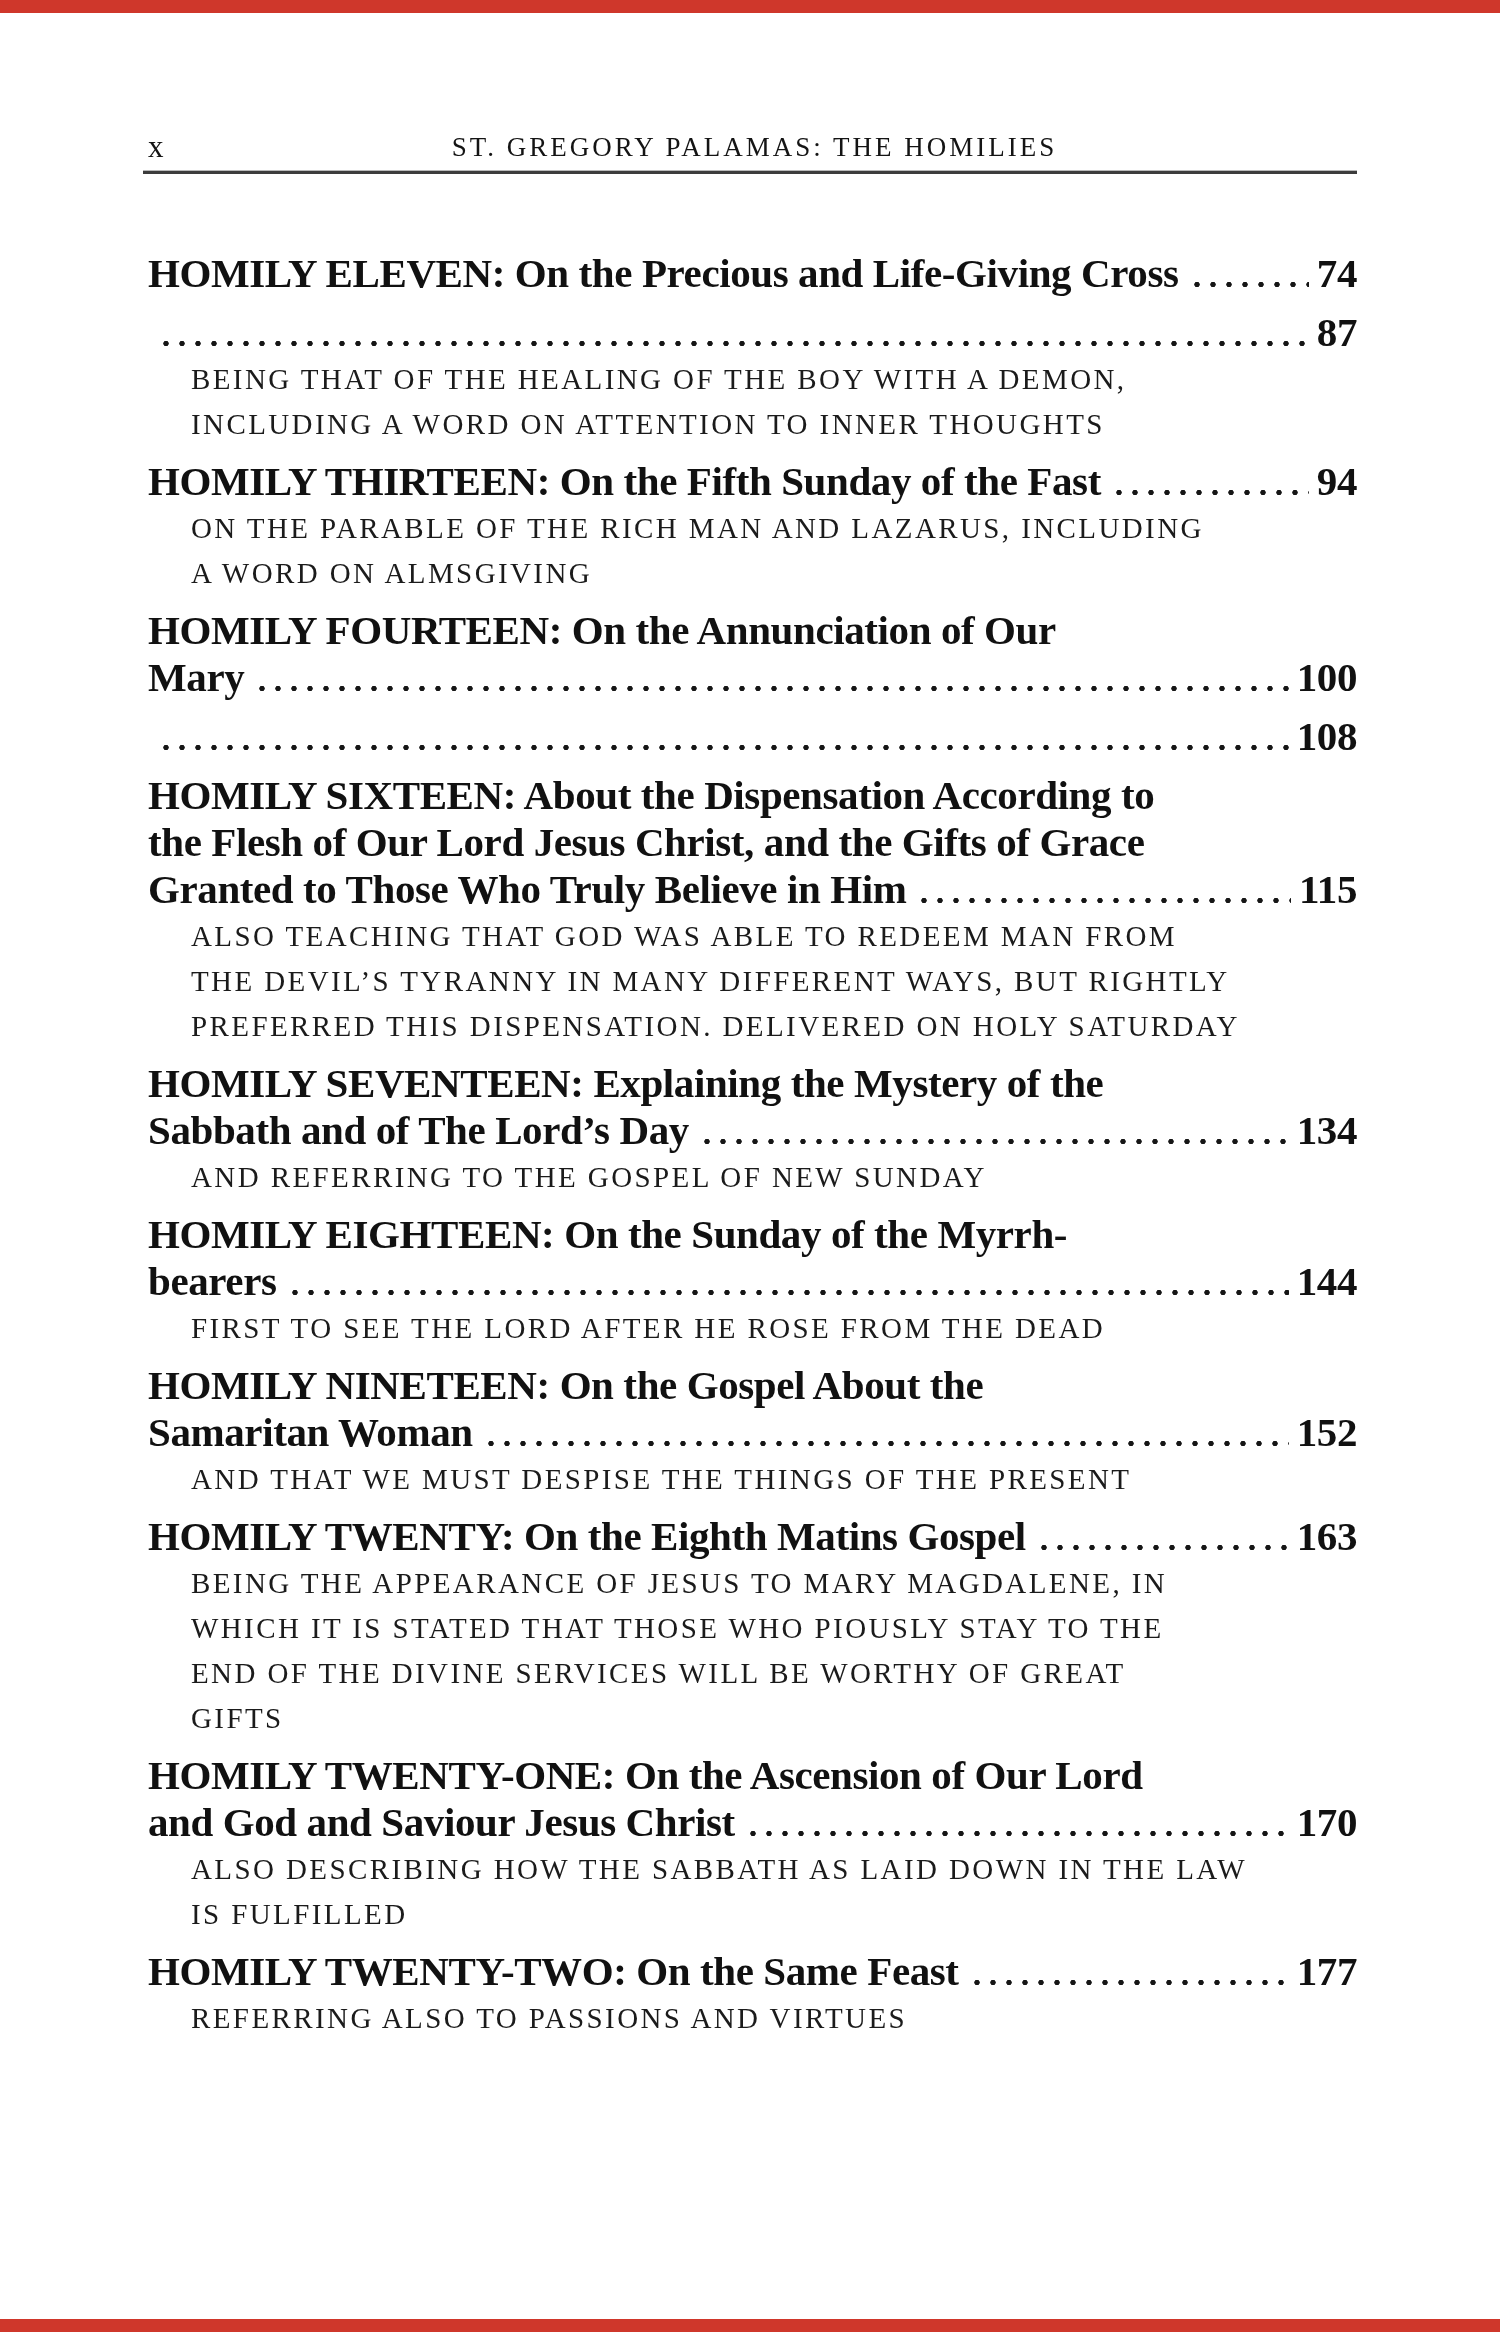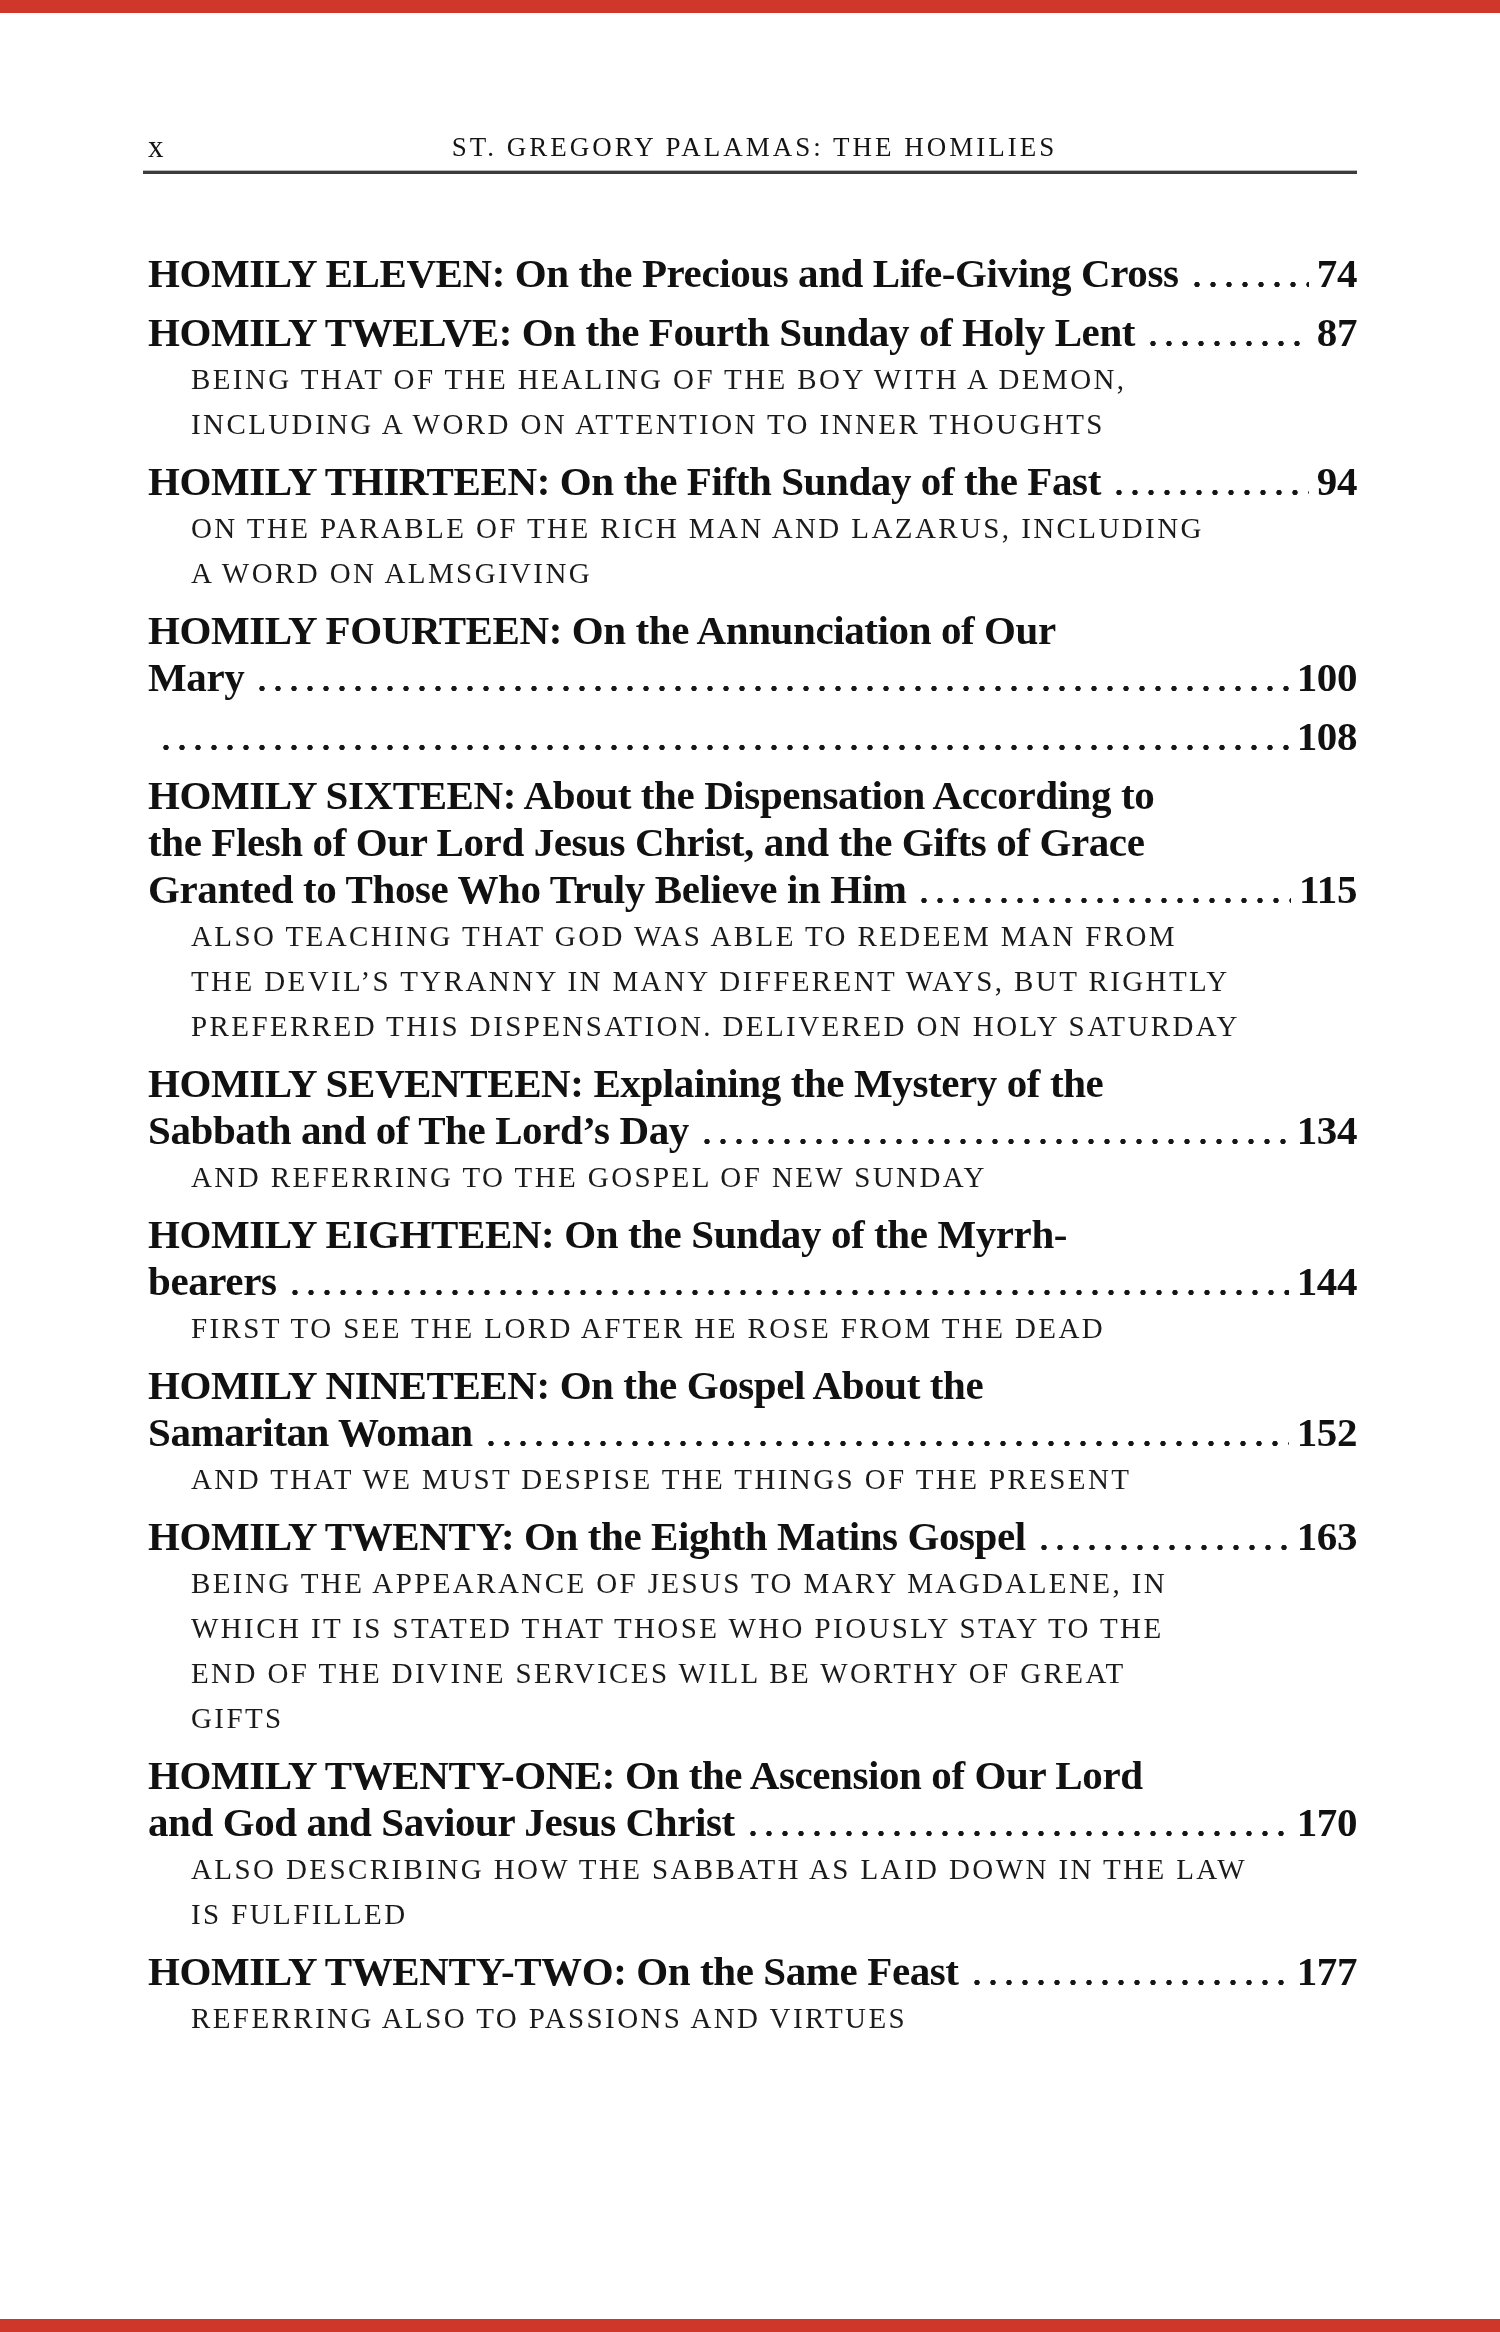--- a/index.html
+++ b/index.html
@@ -92,21 +92,20 @@
 <main class="toc">
     <section class="entry">
       <p class="title-line end">
         <span class="tl-text">HOMILY ELEVEN: On the Precious and Life-Giving Cross</span>
         <span class="leader"></span>
         <span class="page-num">74</span>
       </p>
     </section>
     <section class="entry">
       <p class="title-line end">
-        <span class="tl-text">HOMILY TWELVE: On the Fourth Sunday of Holy Lent</span>
         <span class="leader"></span>
         <span class="page-num">87</span>
       </p>
       <p class="subtitle">BEING THAT OF THE HEALING OF THE BOY WITH A DEMON,</p>
       <p class="subtitle">INCLUDING A WORD ON ATTENTION TO INNER THOUGHTS</p>
     </section>
     <section class="entry">
       <p class="title-line end">
         <span class="tl-text">HOMILY THIRTEEN: On the Fifth Sunday of the Fast</span>
         <span class="leader"></span>

